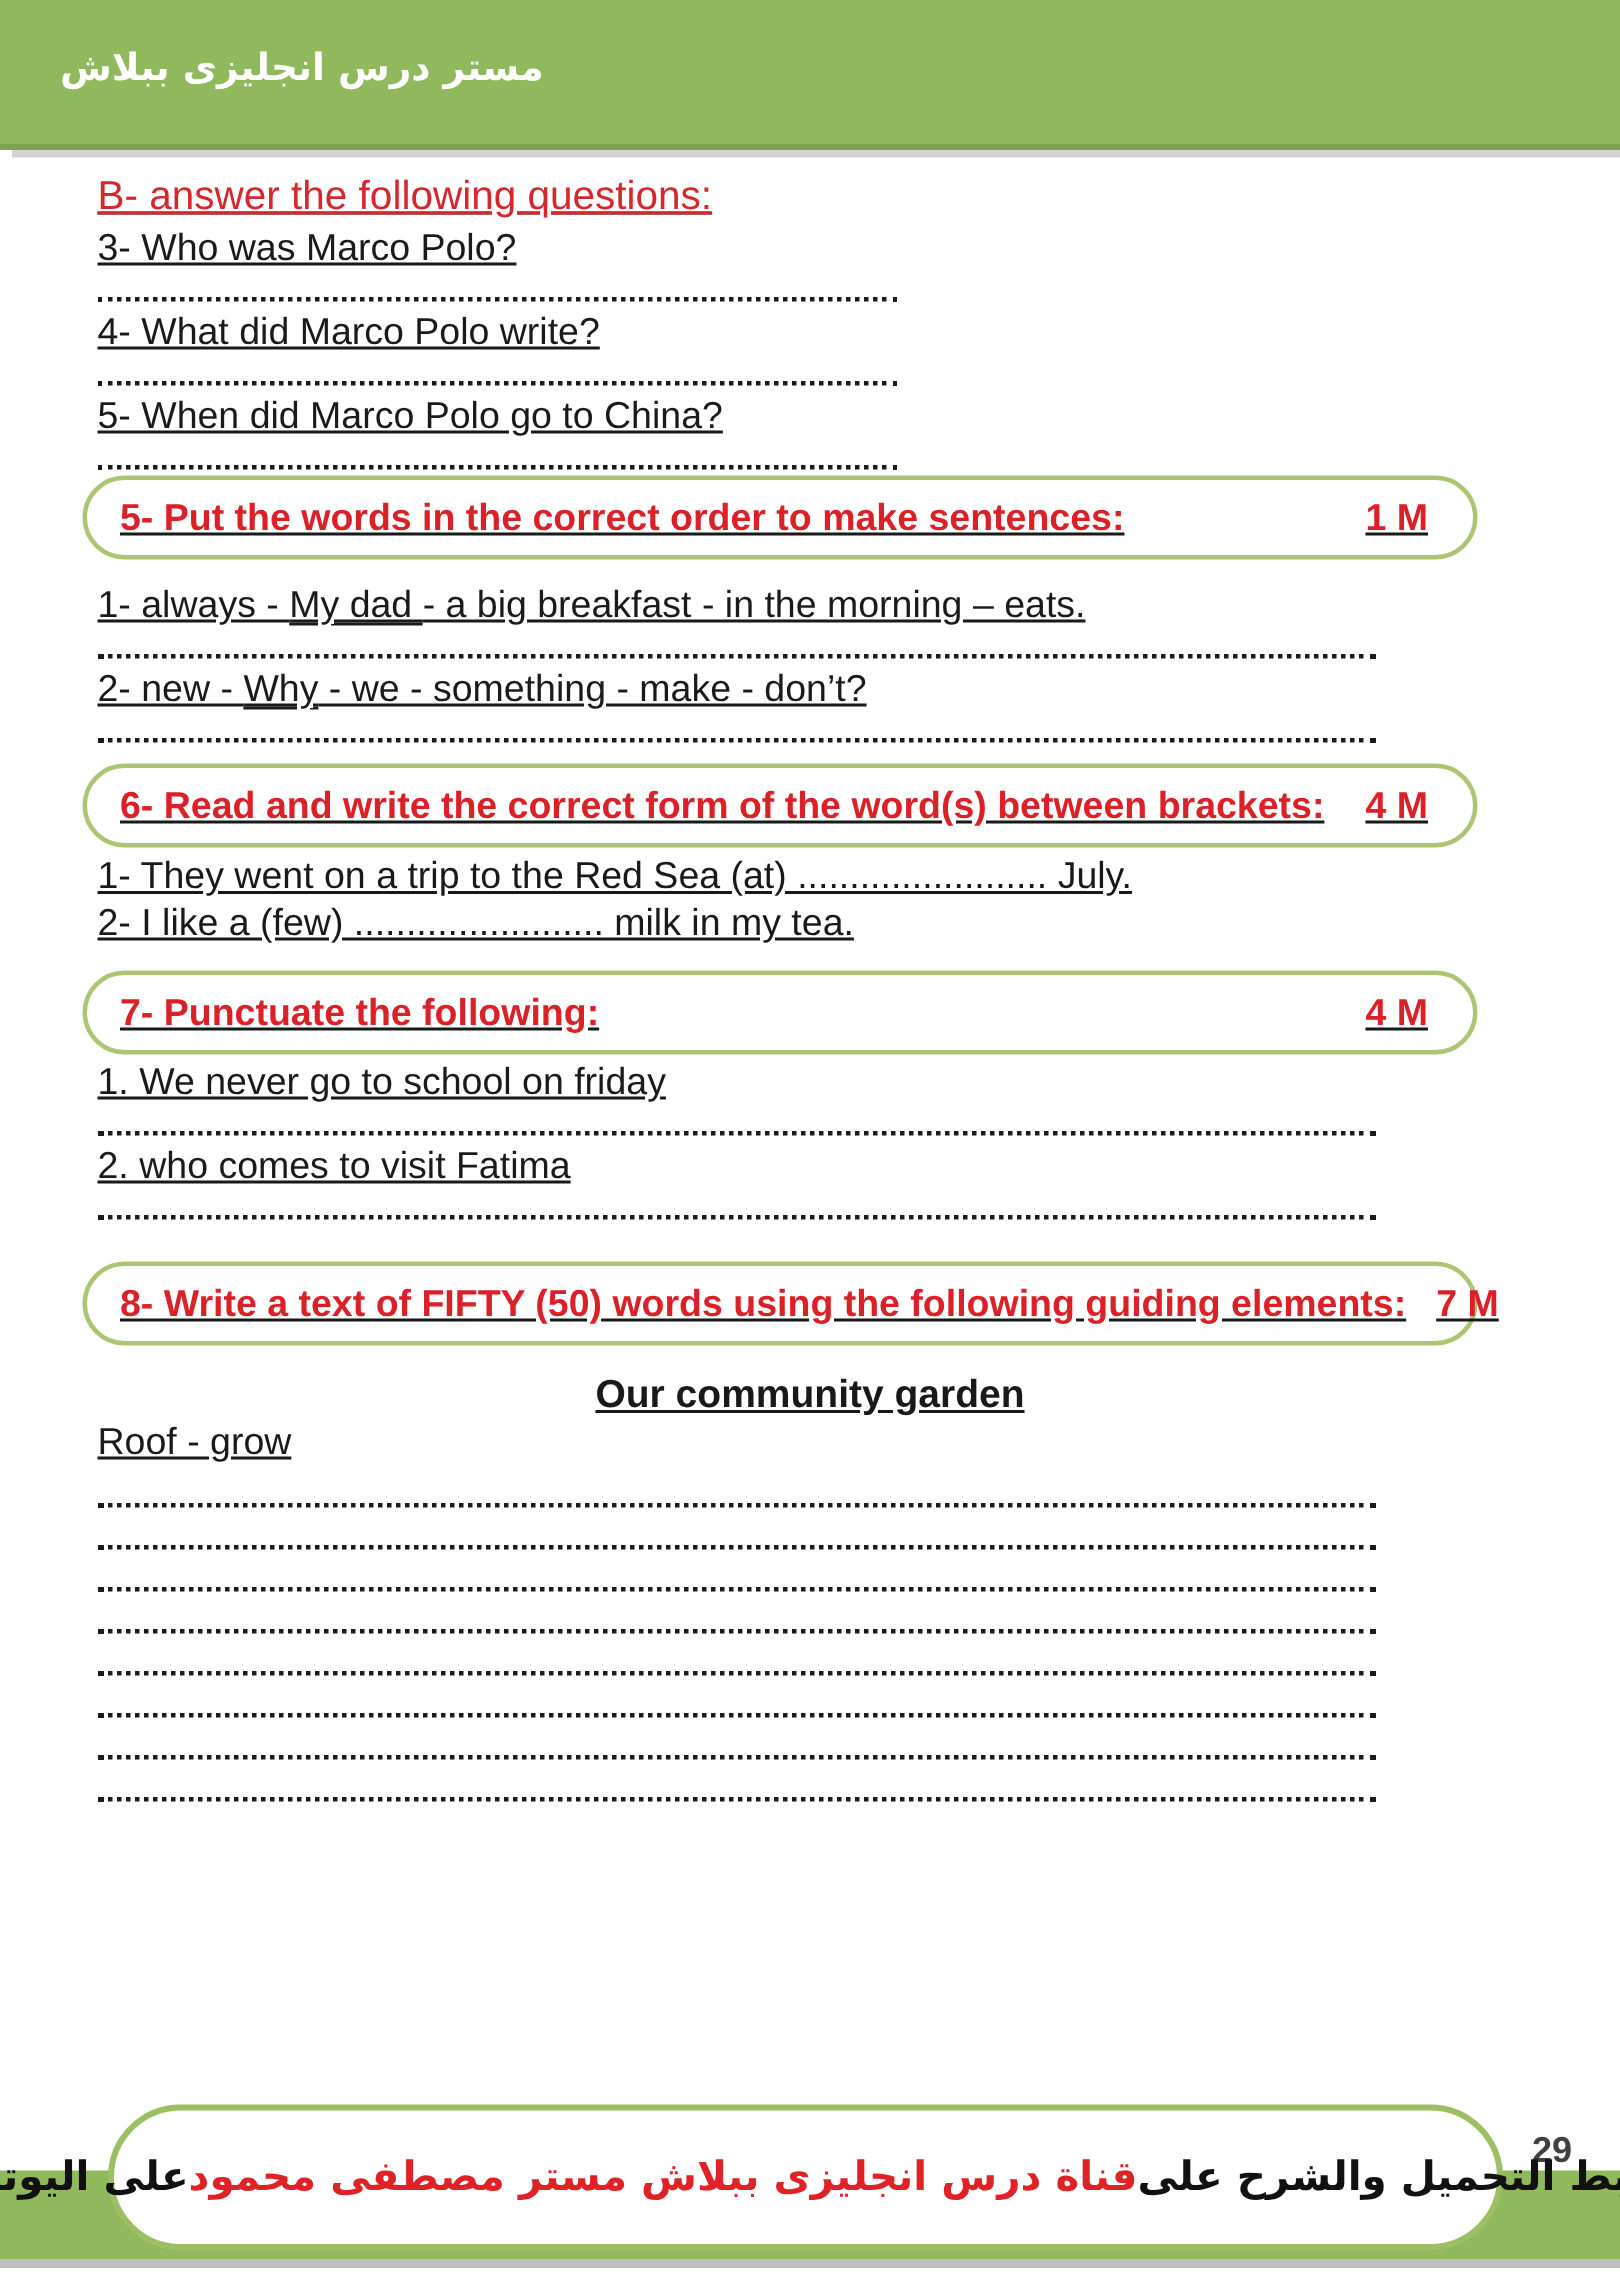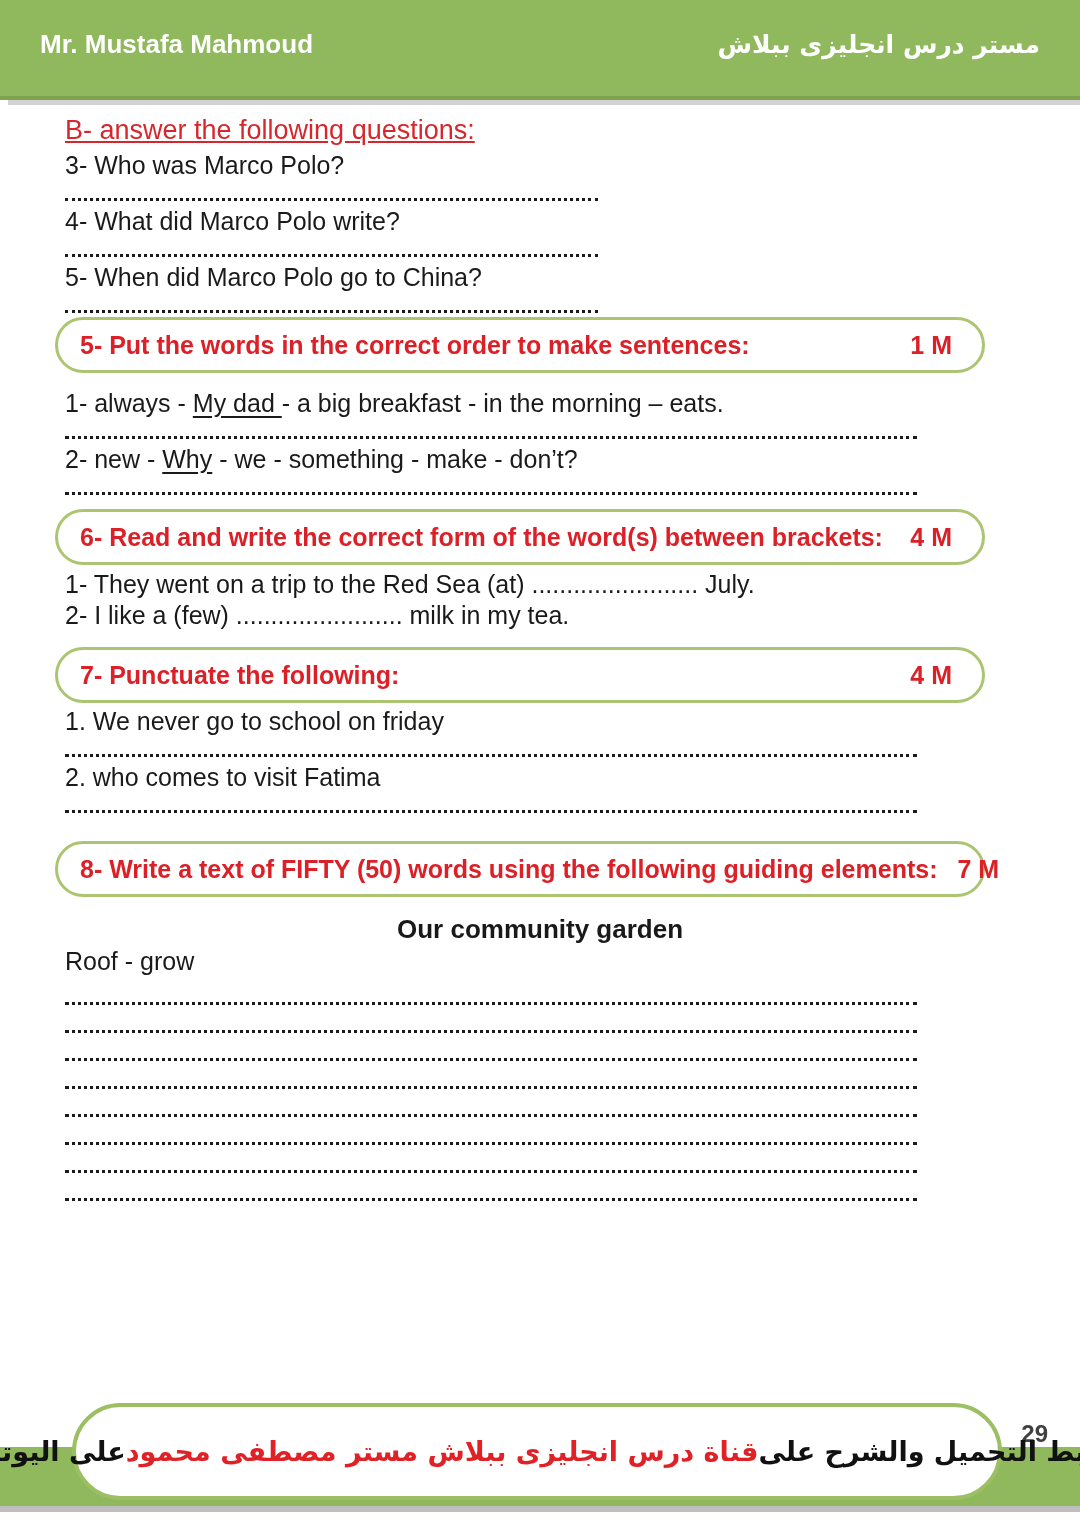--- a/index.html
+++ b/index.html
@@ -23,21 +23,21 @@
     align-items:center;
     padding:0 40px 8px 40px;
     color:#ffffff;
     font-weight:bold;
     font-size:26px;
   }
   .header .ar { direction:rtl; font-family:"DejaVu Sans", sans-serif; font-size:25px; }
   .header-shadow { height:5px; background:#d2d2d2; margin-left:8px; }
 
   
-  .main { padding:8px 65px 0 65px; }
+  .main { padding:8px 65px 0 65px;text-decoration:underline; }
 
   .b-heading {
     color:#d6272c;
     font-size:27px;
     line-height:34px;
     text-decoration:underline;
     margin-bottom:2px;
   }
   .q { font-size:25px; line-height:32px; color:#1a1a1a; }
 
@@ -122,21 +122,20 @@
     font-size:27px;
     color:#111111;
     white-space:nowrap;
   }
   .footer-pill .hl { color:#e02227; }
 </style>
 </head>
 <body>
 
 <div class="header">
-  <div>Mr. Mustafa Mahmoud</div>
   <div class="ar">مستر درس انجليزى ببلاش</div>
 </div>
 <div class="header-shadow"></div>
 
 <div class="main">
 
   <div class="b-heading">B- answer the following questions:</div>
   <div class="q">3- Who was Marco Polo?</div>
   <div class="blank short"></div>
   <div class="q">4- What did Marco Polo write?</div>

